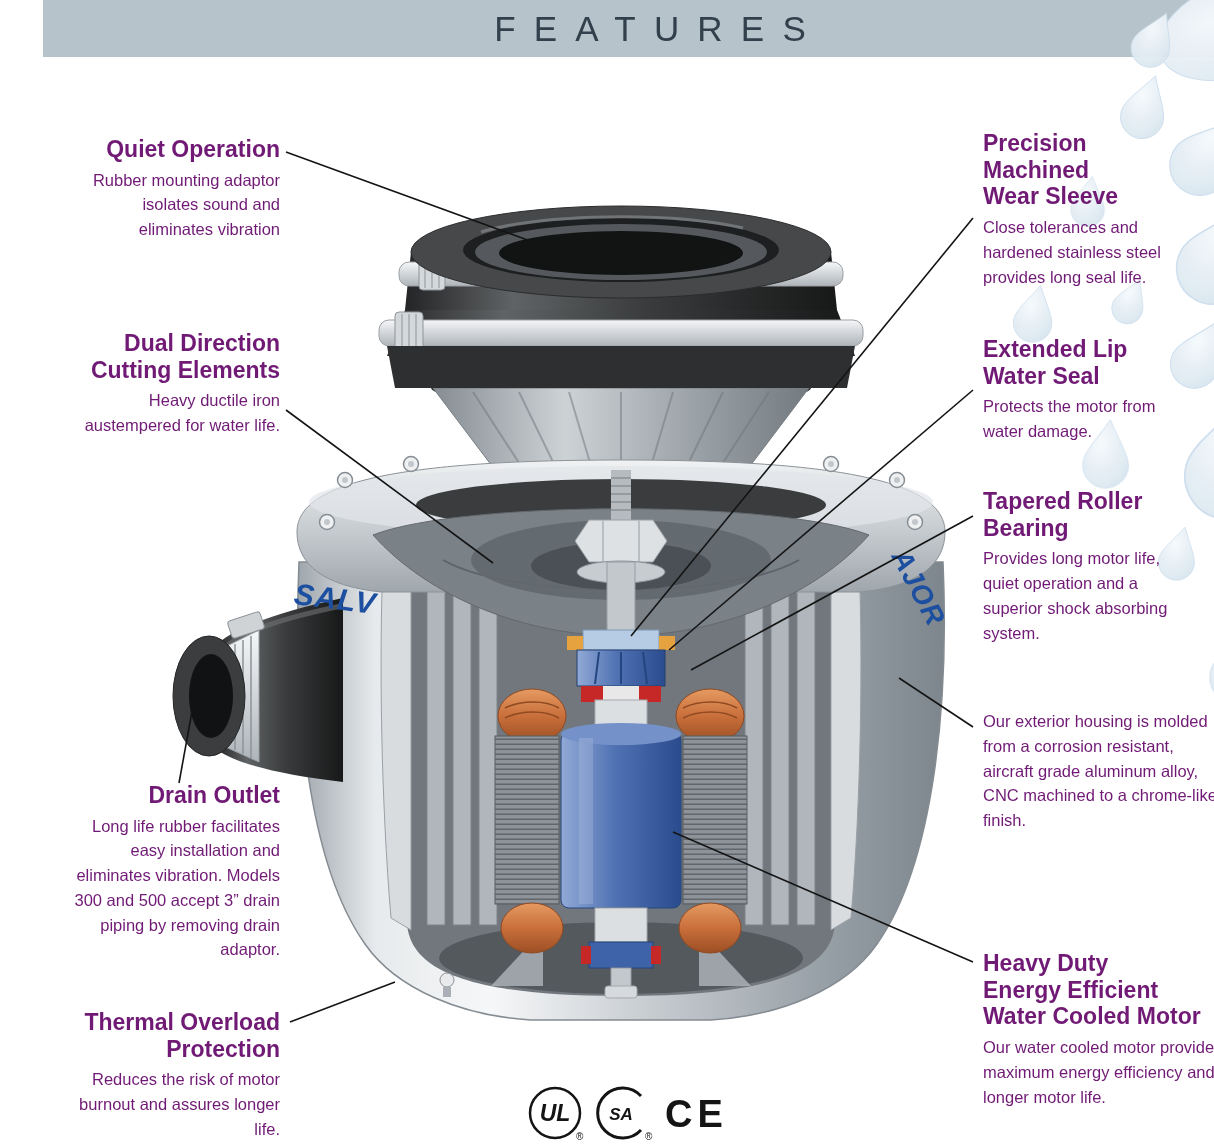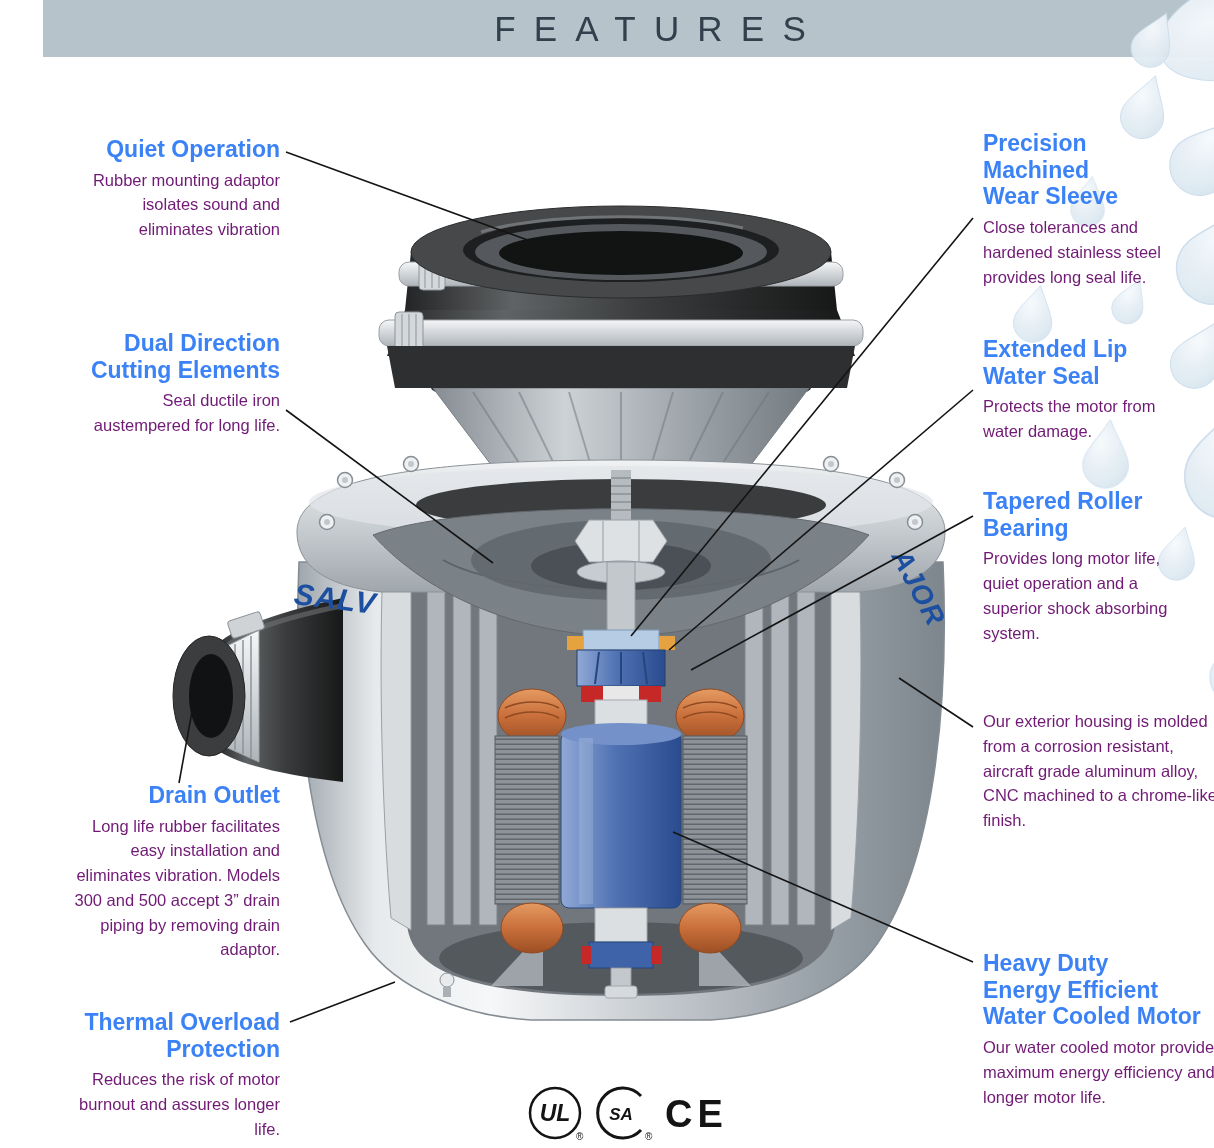--- a/index.html
+++ b/index.html
@@ -3,21 +3,21 @@
 <meta charset="utf-8">
 <style>
   html,body{margin:0;padding:0;background:#ffffff;}
   .page{position:relative;width:1214px;height:1148px;overflow:hidden;background:#fff;
         font-family:"Liberation Sans",sans-serif;margin-left:43px;}
   .banner{position:absolute;top:0;left:0;width:1214px;height:57px;background:#b7c3cb;
           display:flex;align-items:center;justify-content:center;}
   .banner .bt{font-size:35px;letter-spacing:.52em;text-indent:.52em;color:#31404c;font-weight:400;}
   #art{position:absolute;top:0;left:0;}
   .callout{position:absolute;z-index:3;}
-  .callout .t{font-weight:bold;color:#3b82f6;font-size:23px;line-height:1.16;margin:0 0 5px;
+  .callout .t{font-weight:bold;color:#701a75;font-size:23px;line-height:1.16;margin:0 0 5px;
               white-space:pre-line;}
   .callout .b{color:#701a75;font-size:16.5px;line-height:1.5;margin:0;}
   .cl{text-align:right;}
   .cr{text-align:left;}
 </style>
 </head>
 <body>
 
 <div class="page">
 
@@ -300,21 +300,21 @@
     </g>
   </svg>
 
   <div class="callout cl" style="top:136px;left:27px;width:210px">
     <div class="t">Quiet Operation</div>
     <p class="b">Rubber mounting adaptor isolates sound and eliminates vibration</p>
   </div>
   <div class="callout cl" style="top:330px;left:22px;width:215px">
     <div class="t">Dual Direction
 Cutting Elements</div>
-    <p class="b">Seal ductile iron austempered for long life.</p>
+    <p class="b">Heavy ductile iron austempered for water life.</p>
   </div>
   <div class="callout cl" style="top:782px;left:19px;width:218px">
     <div class="t">Drain Outlet</div>
     <p class="b">Long life rubber facilitates easy installation and eliminates vibration. Models 300 and 500 accept 3” drain piping by removing drain adaptor.</p>
   </div>
   <div class="callout cl" style="top:1009px;left:19px;width:218px">
     <div class="t">Thermal Overload
 Protection</div>
     <p class="b">Reduces the risk of motor burnout and assures longer life.</p>
   </div>

